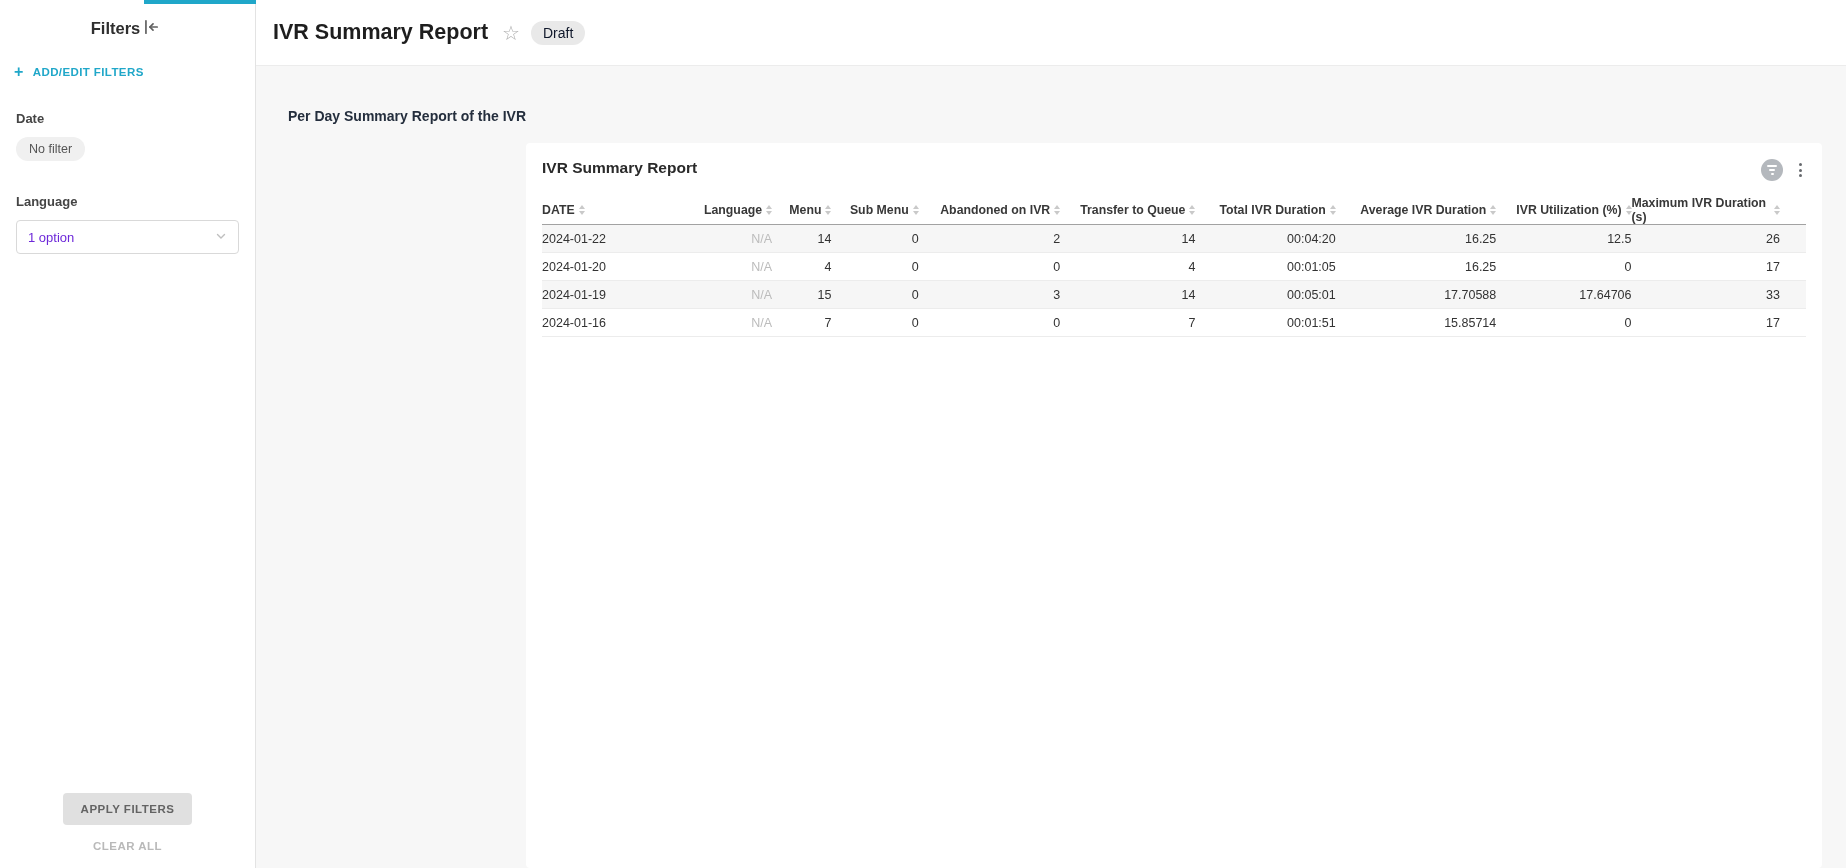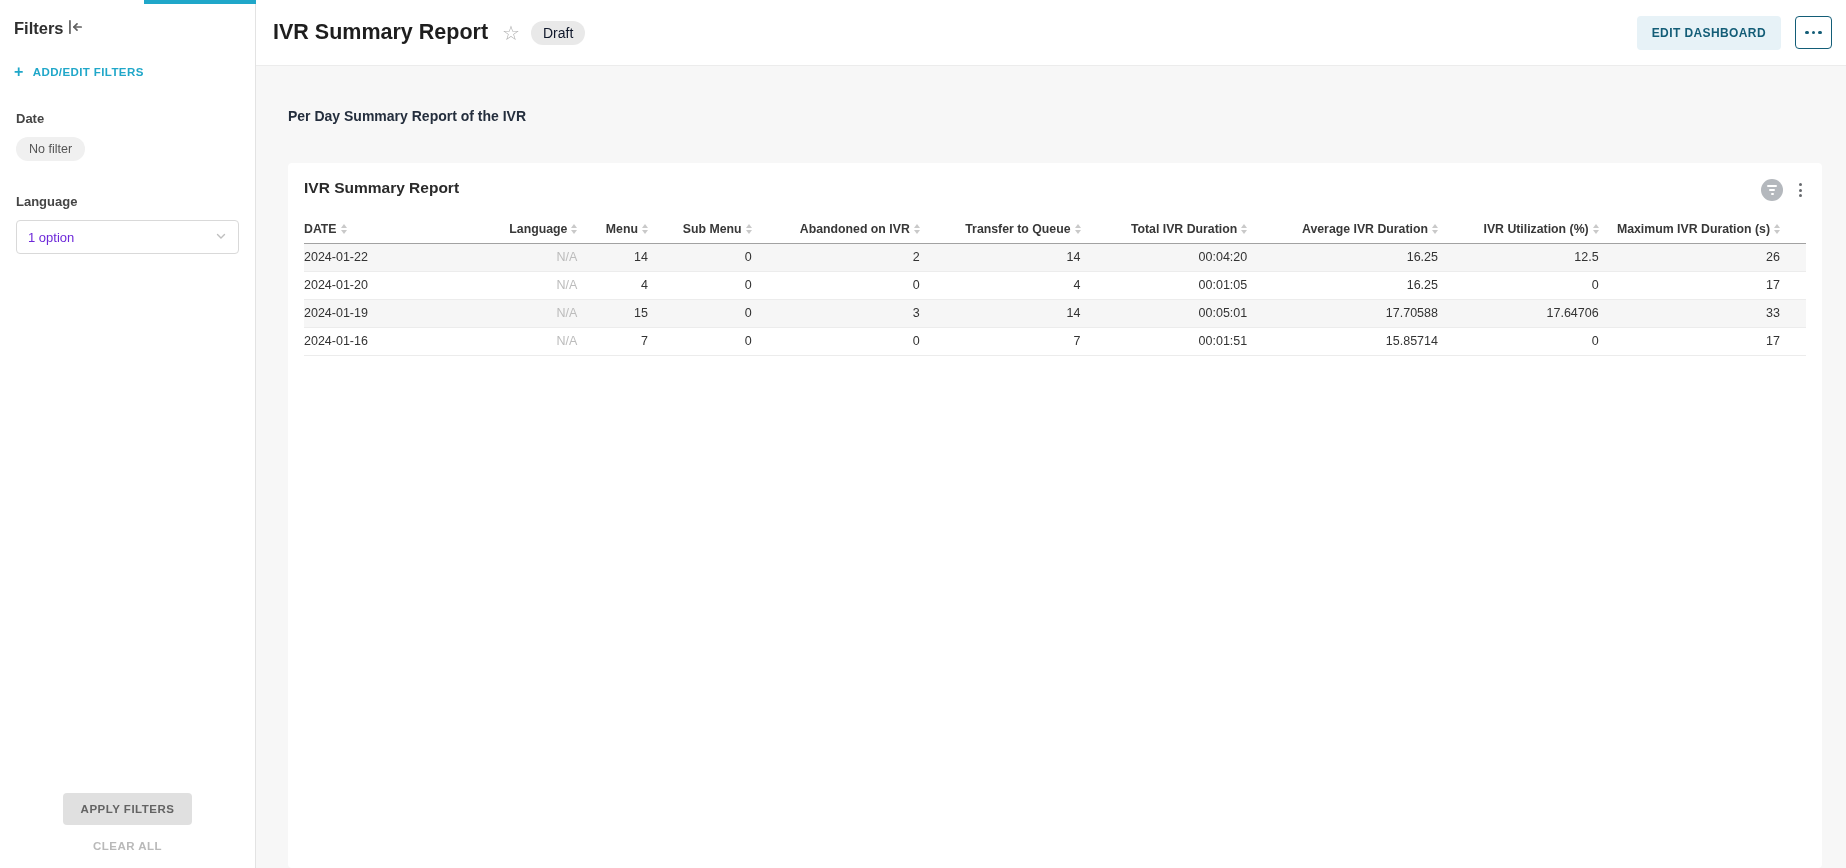--- a/index.html
+++ b/index.html
@@ -11,21 +11,21 @@
     color:#333;
   }
 
   
   .sidebar {
     width:256px; min-width:256px; height:100%;
     background:#fff; border-right:1px solid #e3e3e3;
     position:relative; display:flex; flex-direction:column;
   }
   .accent-bar { position:absolute; top:0; left:144px; width:112px; height:4px; background:#20a7c9; }
-  .sidebar-header { display:flex; justify-content:flex-start; align-items:center; padding:16px 16px 0 14px; }
+  .sidebar-header { display:flex; justify-content:center; align-items:center; padding:16px 16px 0 14px; }
   .sidebar-title { margin:0; font-size:16.5px; font-weight:700; color:#2f2f2f; }
   .collapse-btn { background:none; border:none; padding:2px; cursor:pointer; display:flex; }
   .add-edit {
     margin:25px 14px 0; background:none; border:none; padding:0; cursor:pointer;
     color:#20a7c9; font-weight:700; font-size:11.5px; letter-spacing:.4px;
     display:flex; align-items:center; gap:9px; font-family:inherit;
   }
   .plus-glyph { font-size:16px; font-weight:700; line-height:12px; }
   .filter-group { margin:33px 16px 0; }
   .filter-label { font-size:13px; font-weight:700; color:#454545; }
@@ -65,21 +65,21 @@
   .edit-dash-btn {
     background:#e7f2f7; border:none; border-radius:4px; padding:10px 15px; cursor:pointer;
     color:#135d77; font-weight:700; font-size:12px; letter-spacing:.4px; font-family:inherit;
   }
   .menu-btn {
     width:37px; height:33px; background:#fff; border:1.5px solid #135d77; border-radius:4px;
     display:flex; align-items:center; justify-content:center; gap:3px; cursor:pointer;
   }
   .menu-btn i { width:3.5px; height:3.5px; border-radius:50%; background:#135d77; }
 
-  .dashboard { flex:1; background:#f7f7f7; padding:40px 24px 0 32px; display:flex; flex-direction:column; min-height:0; }
+  .dashboard { flex:1; background:#f7f7f7; padding:40px 24px 0 32px; display:flex; flex-direction:row; min-height:0; }
   .markdown-text { font-size:14px; font-weight:700; color:#242e3d; line-height:20px; }
   .card {
     margin-top:37px; background:#fff; border-radius:4px; padding:14px 16px;
     flex:1; display:flex; flex-direction:column; min-height:0;
   }
   .card-header { display:flex; justify-content:space-between; align-items:flex-start; }
   .card-title { margin:2px 0 0; font-size:15.5px; font-weight:700; color:#2a2a2a; }
   .card-icons { display:flex; align-items:center; gap:12px; margin-top:2px; }
   .filter-count-badge {
     width:22px; height:22px; border-radius:50%; background:#b4b8bd; cursor:pointer;
@@ -154,28 +154,20 @@
     <button class="apply-btn">APPLY FILTERS</button>
     <button class="clear-btn">CLEAR ALL</button>
   </div>
 </aside>
 
 <main class="main">
   <header class="topbar">
     <h1 class="page-title">IVR Summary Report</h1>
     <span class="star-icon">☆</span>
     <span class="status-badge">Draft</span>
-    <div class="topbar-actions">
-      <button class="edit-dash-btn">EDIT DASHBOARD</button>
-      <button class="menu-btn">
-        <i></i>
-          <i></i>
-          <i></i>
-      </button>
-    </div>
   </header>
 
   <div class="dashboard">
     <div class="markdown-text">Per Day Summary Report of the IVR</div>
 
     <section class="card">
       <div class="card-header">
         <h3 class="card-title">IVR Summary Report</h3>
         <div class="card-icons">
           <span class="filter-count-badge">

